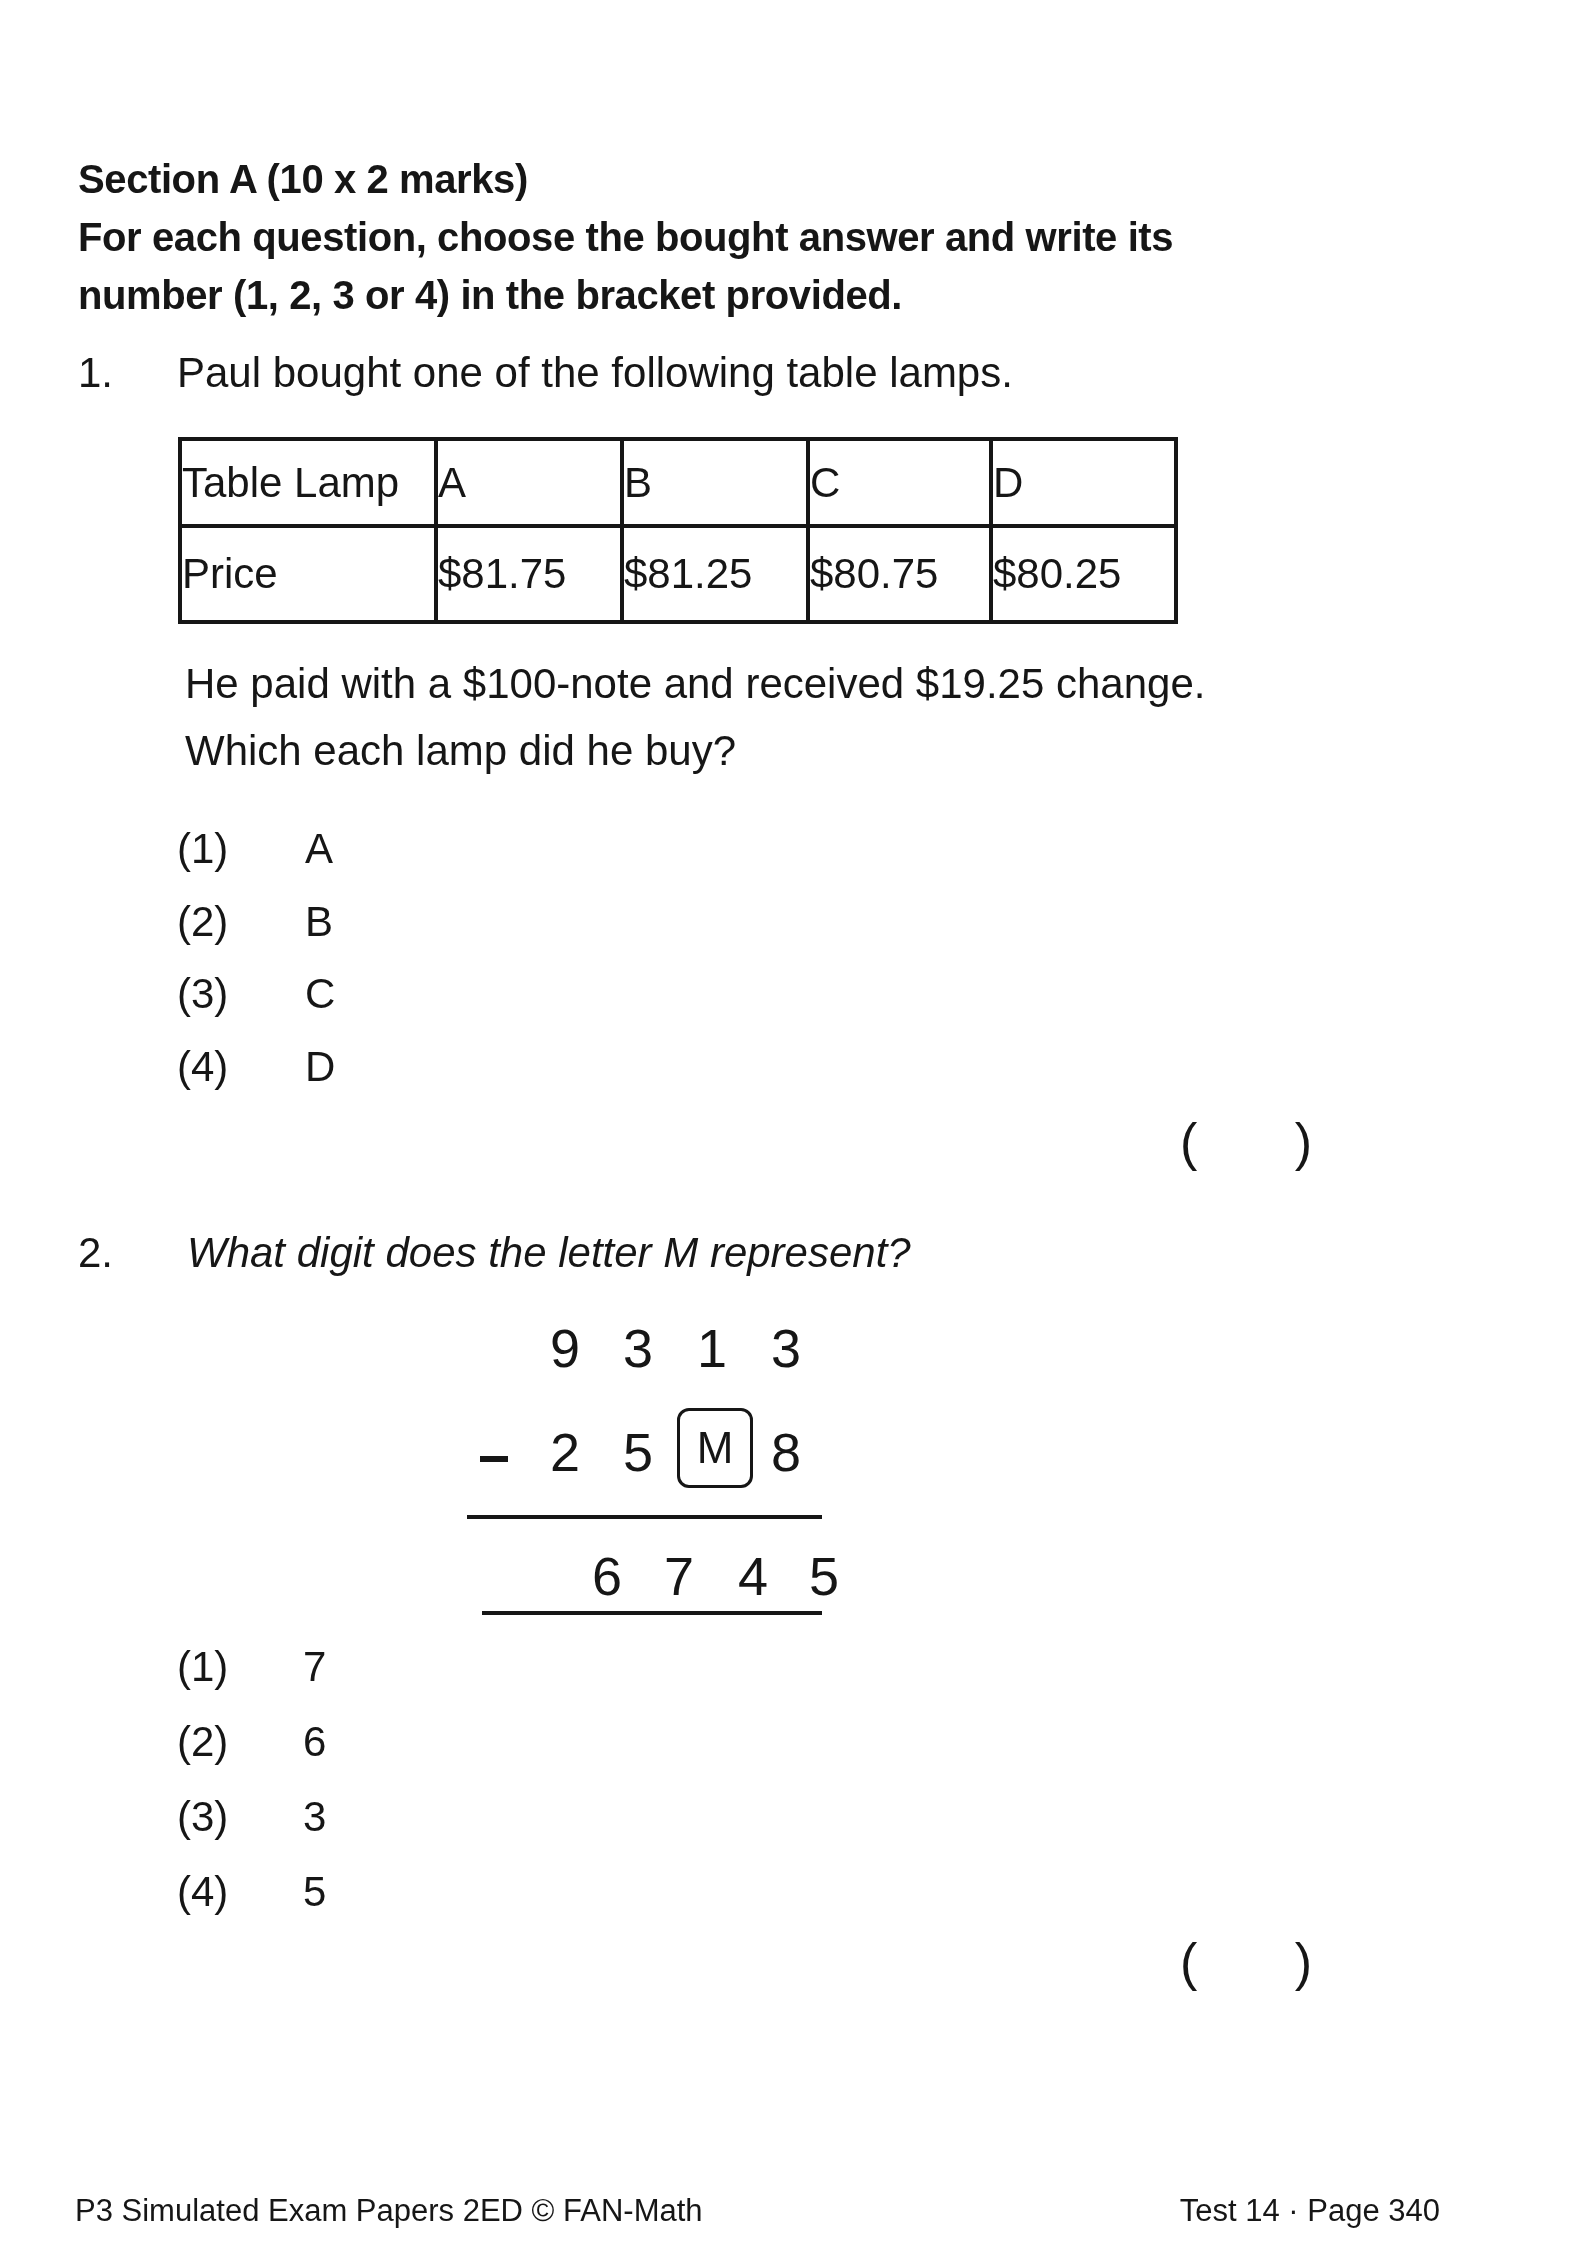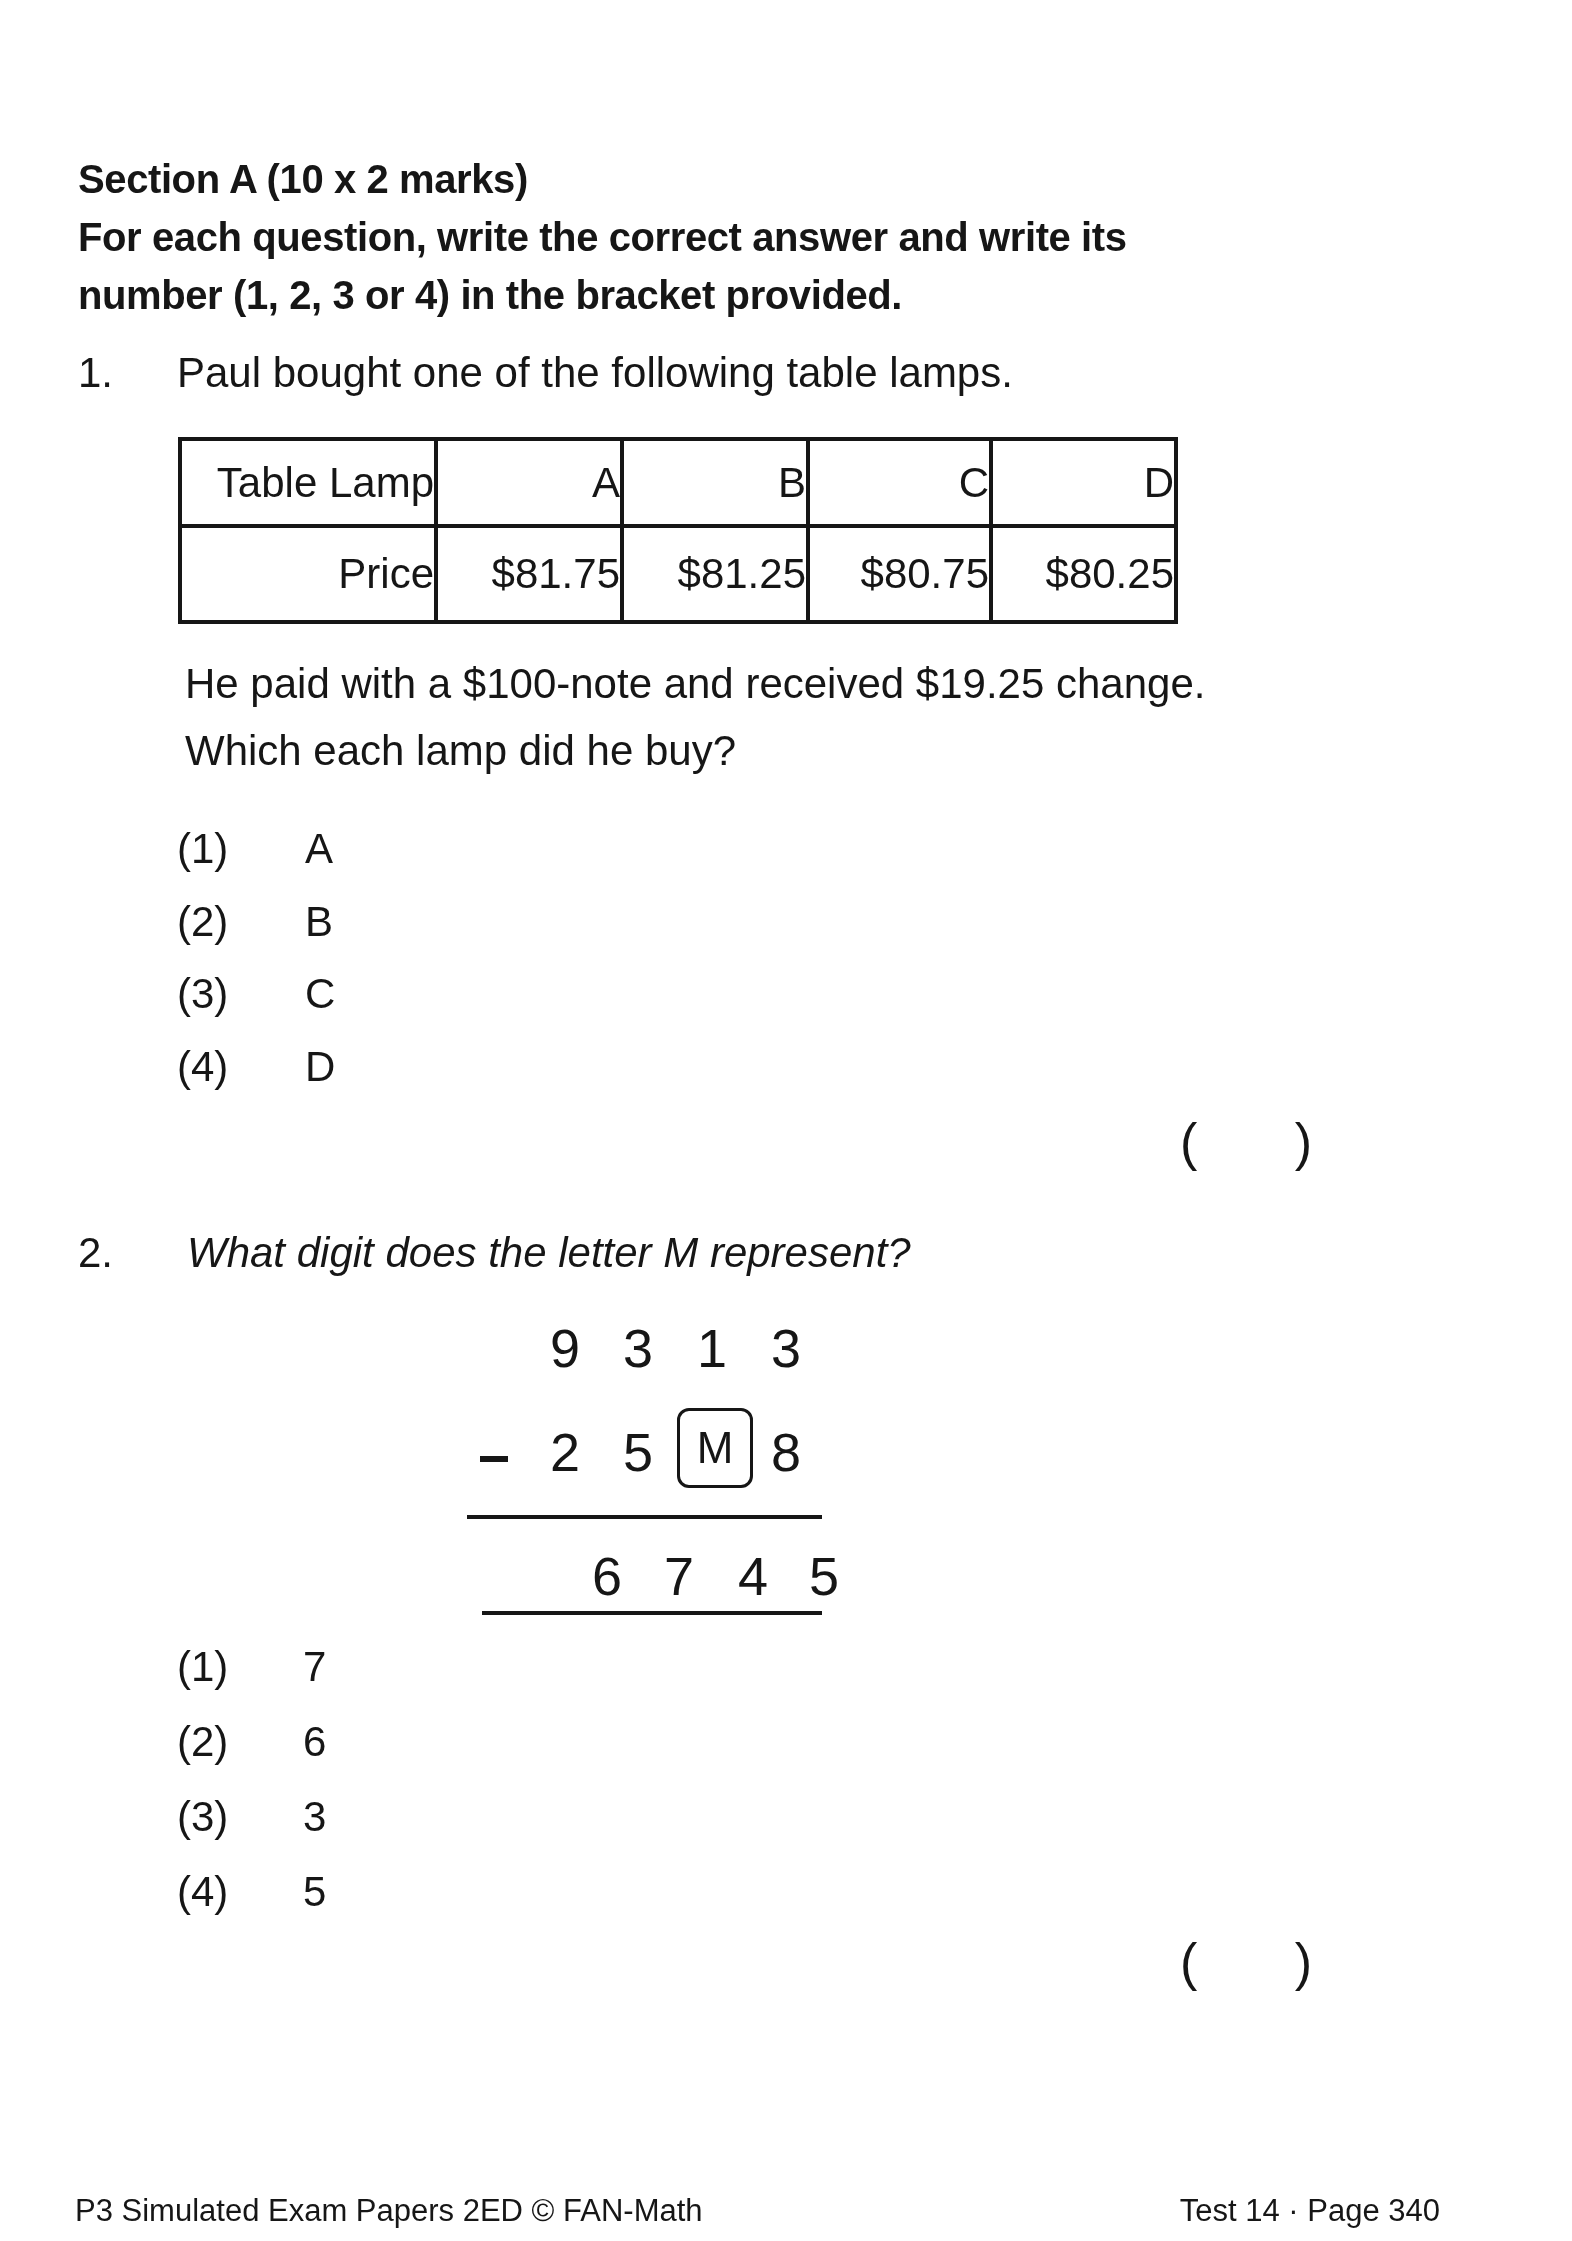--- a/index.html
+++ b/index.html
@@ -22,21 +22,21 @@
   
   .qnum{font-size:42px;line-height:50px;}
   .qtext{font-size:42px;line-height:50px;white-space:nowrap;}
   
   .price-table{
     left:178px;top:437px;
     border-collapse:collapse;table-layout:fixed;
   }
   .price-table td{
     border:4px solid #161616;
-    text-align:right;vertical-align:middle;
+    text-align:left;vertical-align:middle;
     font-size:42px;padding:0;
   }
   .price-table tr.hdr td{height:83px;}
   .price-table tr.val td{height:92px;}
   
   .opt-label{font-size:42px;line-height:50px;}
   .opt-value{font-size:42px;line-height:50px;}
   
   .bracket{
     left:1180px;width:132px;
@@ -64,21 +64,21 @@
   .footer-left{left:75px;top:2193px;font-size:31px;white-space:nowrap;}
   .footer-right{right:180px;top:2193px;font-size:31px;white-space:nowrap;}
 </style>
 </head>
 <body>
 
 <div class="page">
 
   <div class="abs heading">
     <div>Section A (10 x 2 marks)</div>
-    <div>For each question, write the correct answer and write its</div>
+    <div>For each question, choose the bought answer and write its</div>
     <div>number (1, 2, 3 or 4) in the bracket provided.</div>
   </div>
 
   <div class="abs qnum" style="left:78px;top:348px;">1.</div>
   <div class="abs qtext" style="left:177px;top:348px;">Paul bought one of the following table lamps.</div>
 
   <table class="abs price-table">
     <colgroup>
       <col style="width:256px">
         <col style="width:186px">

